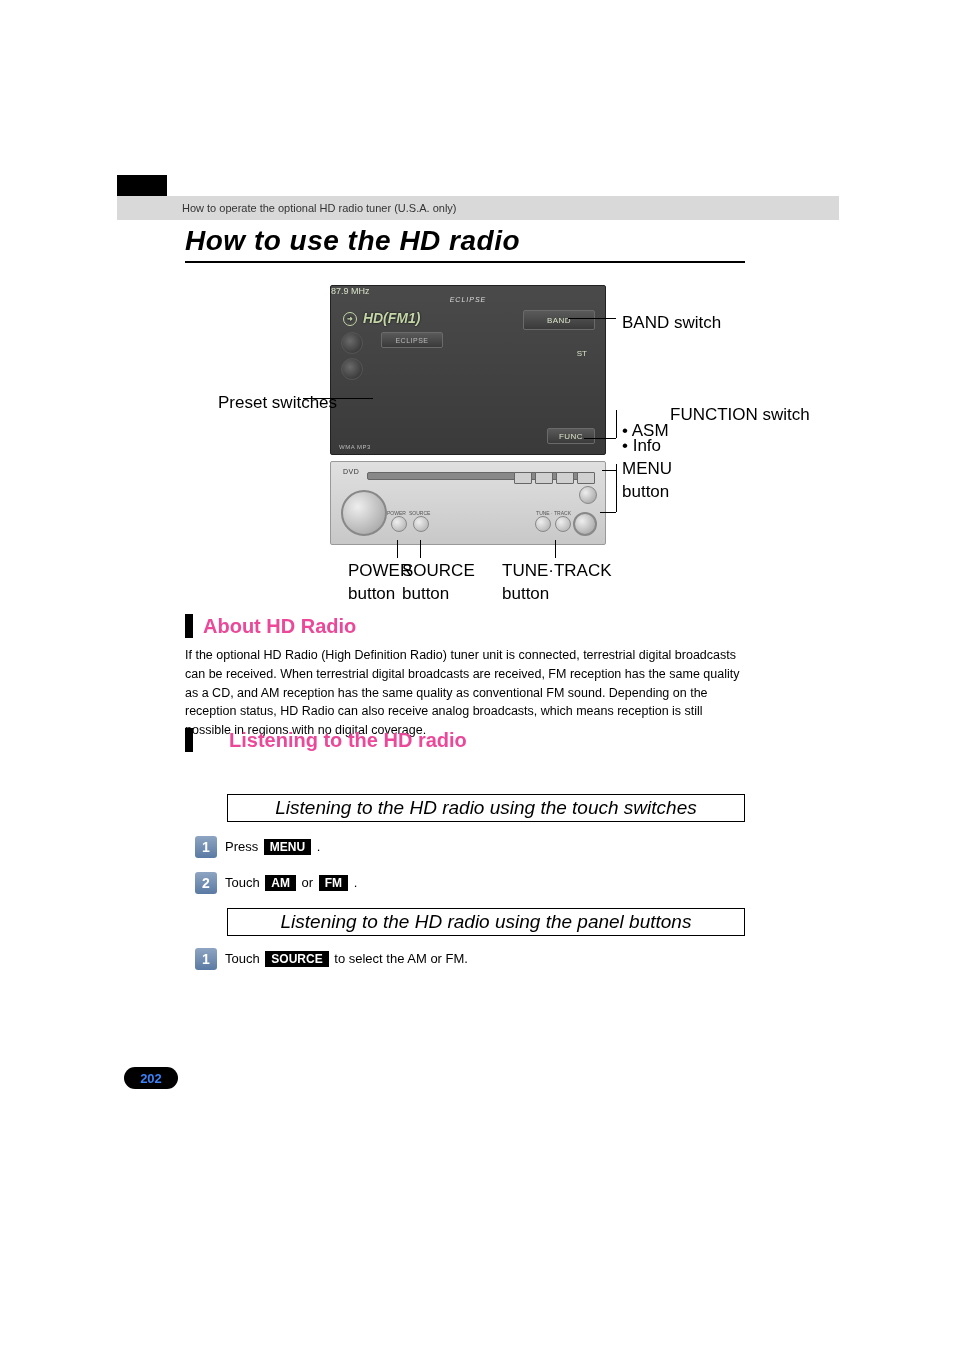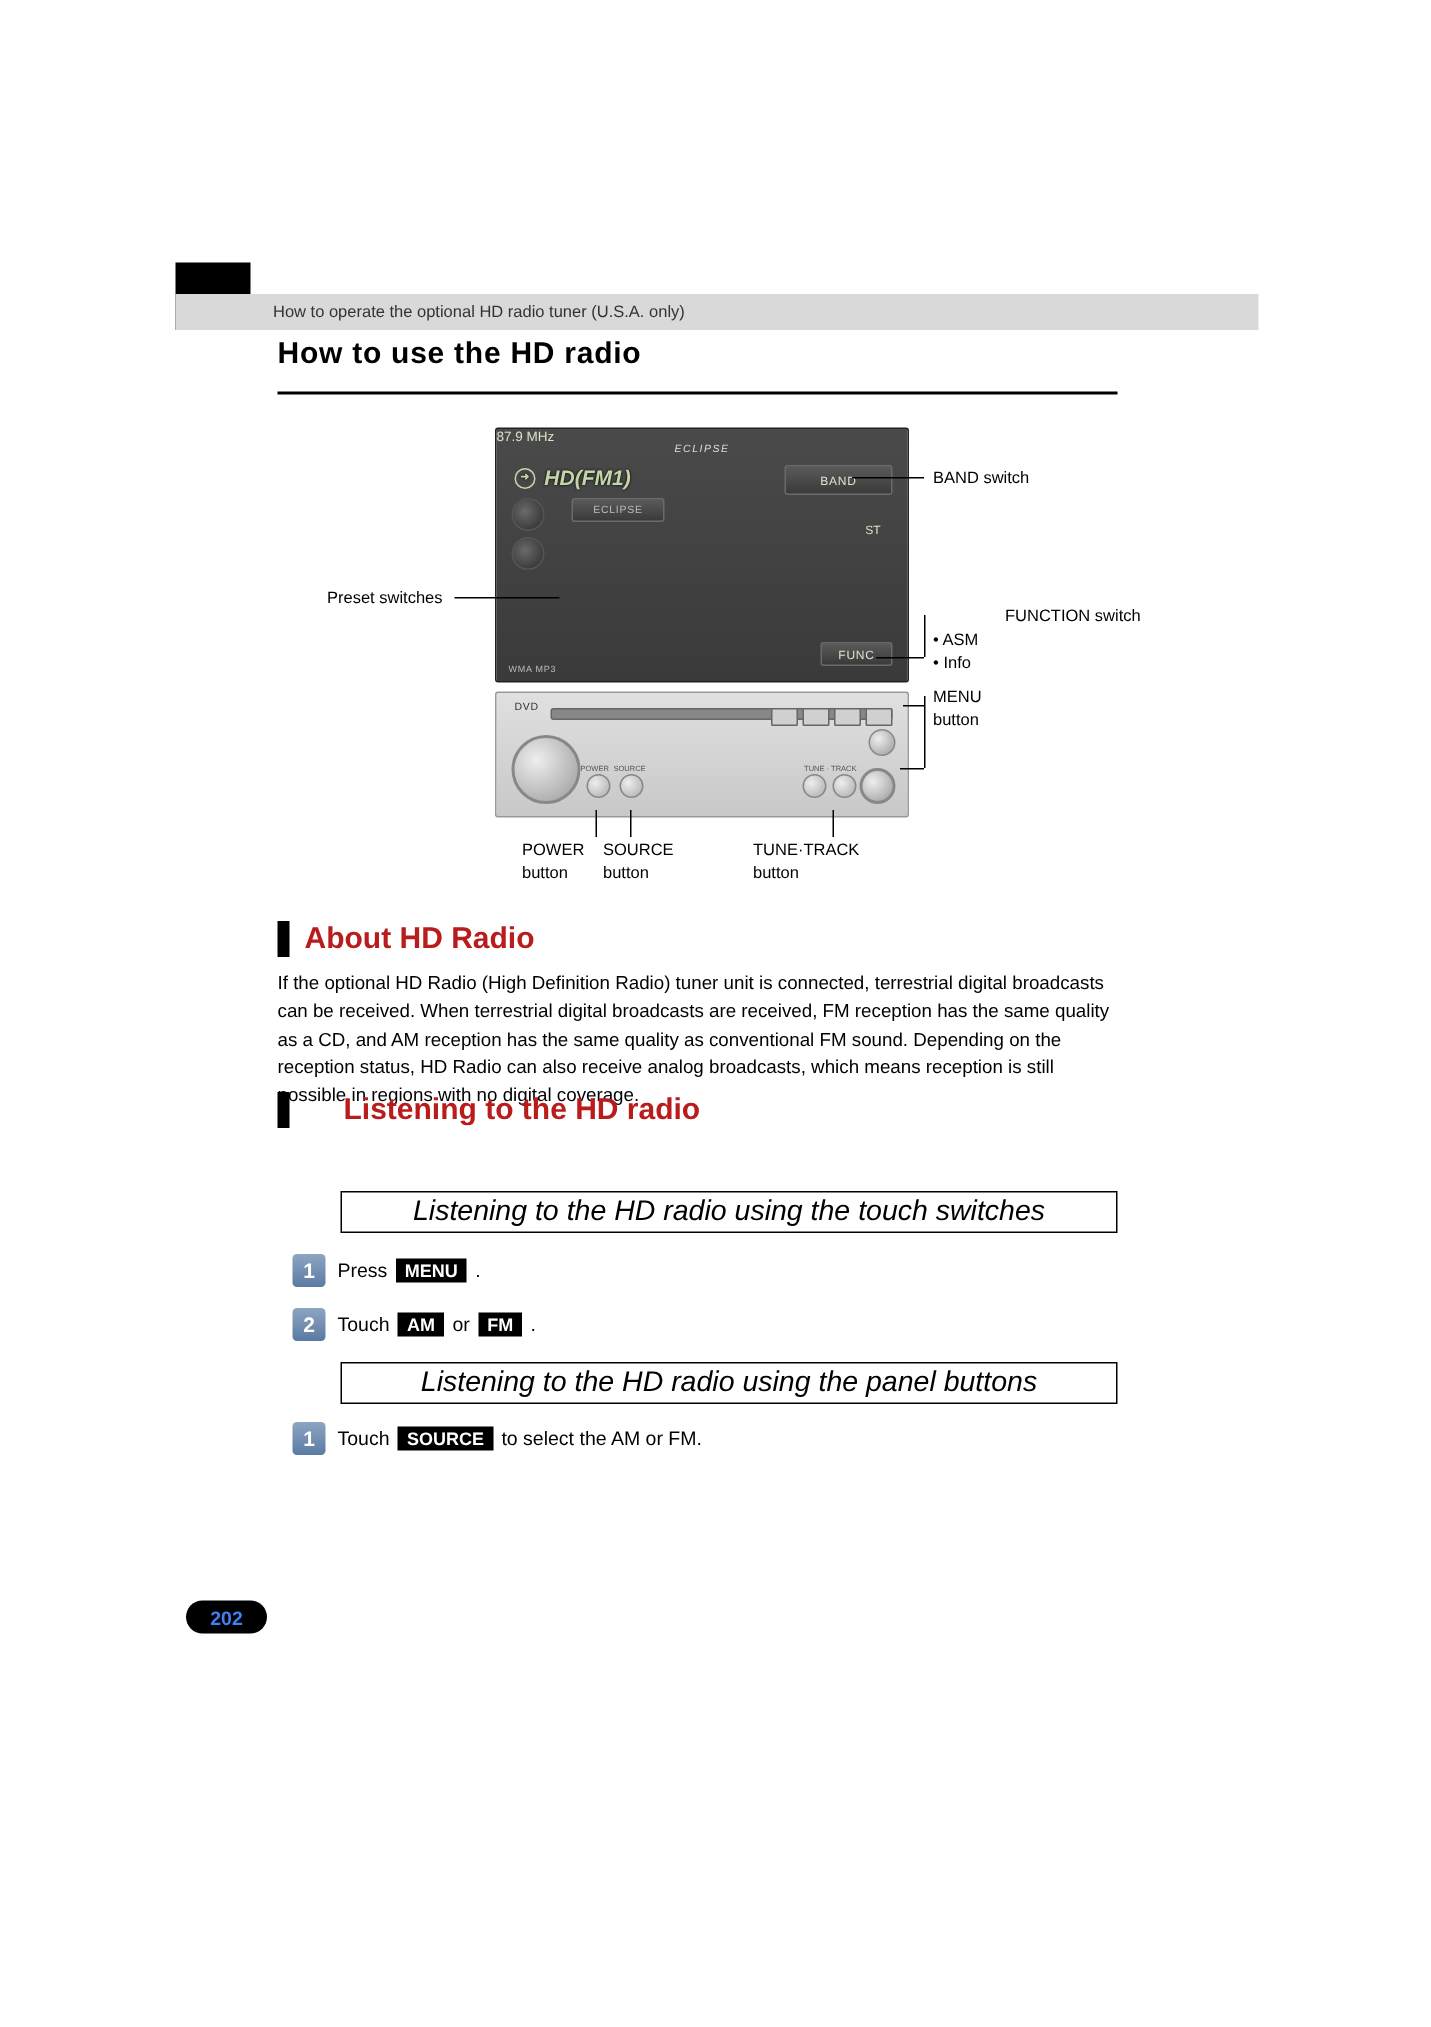--- a/index.html
+++ b/index.html
@@ -41,22 +41,23 @@
   .header-text {
     font-size: 11px;
     color: #333;
     padding-left: 65px;
   }
   
   .title {
     position: absolute;
     left: 185px;
     top: 225px;
-    font-size: 20px;
+    font-size: 28px;
     font-weight: bold;
+    font-style: italic;
     letter-spacing: 0.5px;
   }
   .title-rule {
     position: absolute;
     left: 185px;
     top: 261px;
     width: 560px;
     height: 2px;
     background: #000;
   }
@@ -262,41 +263,41 @@
     background: #000;
     height: 1px;
   }
   .callout-vline {
     position: absolute;
     background: #000;
     width: 1px;
   }
   .callout-text {
     position: absolute;
-    font-size: 11px;
+    font-size: 17px;
     color: #000;
     line-height: 1.35;
   }
   
   .section-head {
     position: absolute;
     left: 185px;
     display: flex;
     align-items: center;
     gap: 10px;
   }
   .section-bar {
     width: 8px;
     height: 24px;
     background: #000;
   }
   .section-title {
     font-size: 20px;
     font-weight: bold;
-    color: #b91c1c;
+    color: #ec4899;
   }
   .body-text {
     position: absolute;
     left: 185px;
     width: 560px;
     font-size: 12.5px;
     line-height: 1.5;
     color: #000;
   }
   

